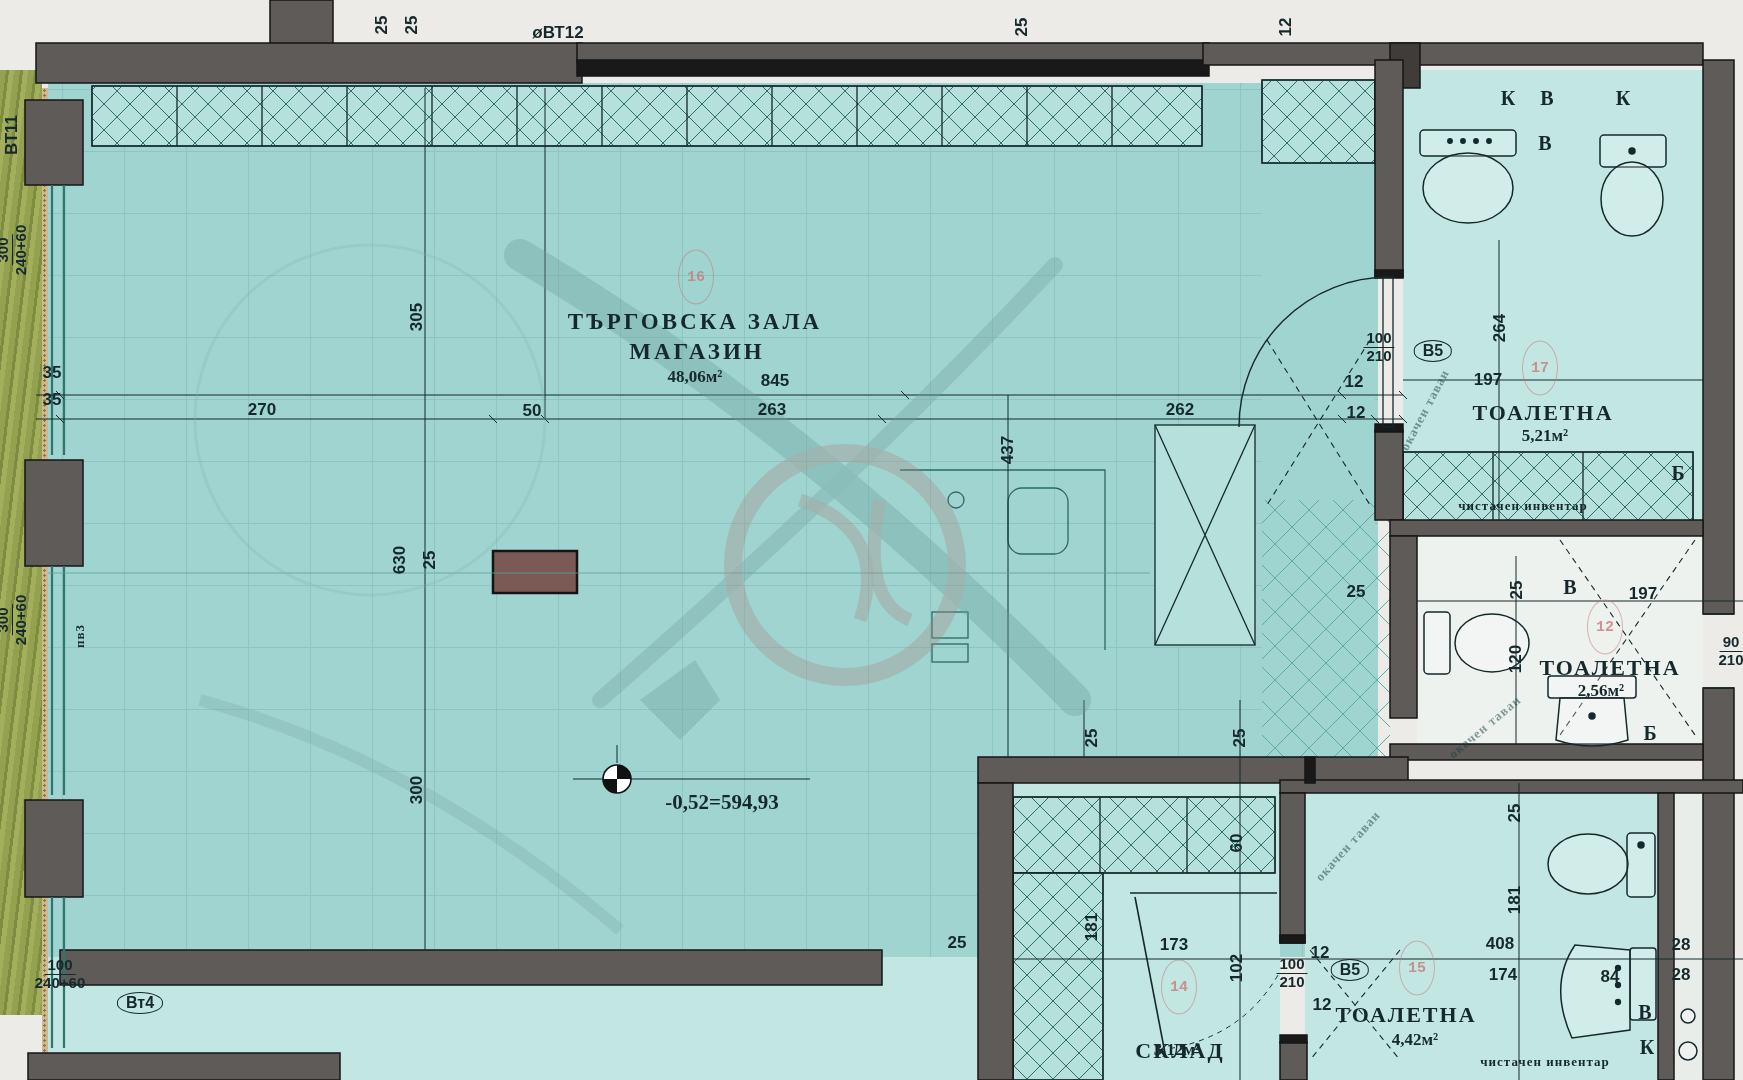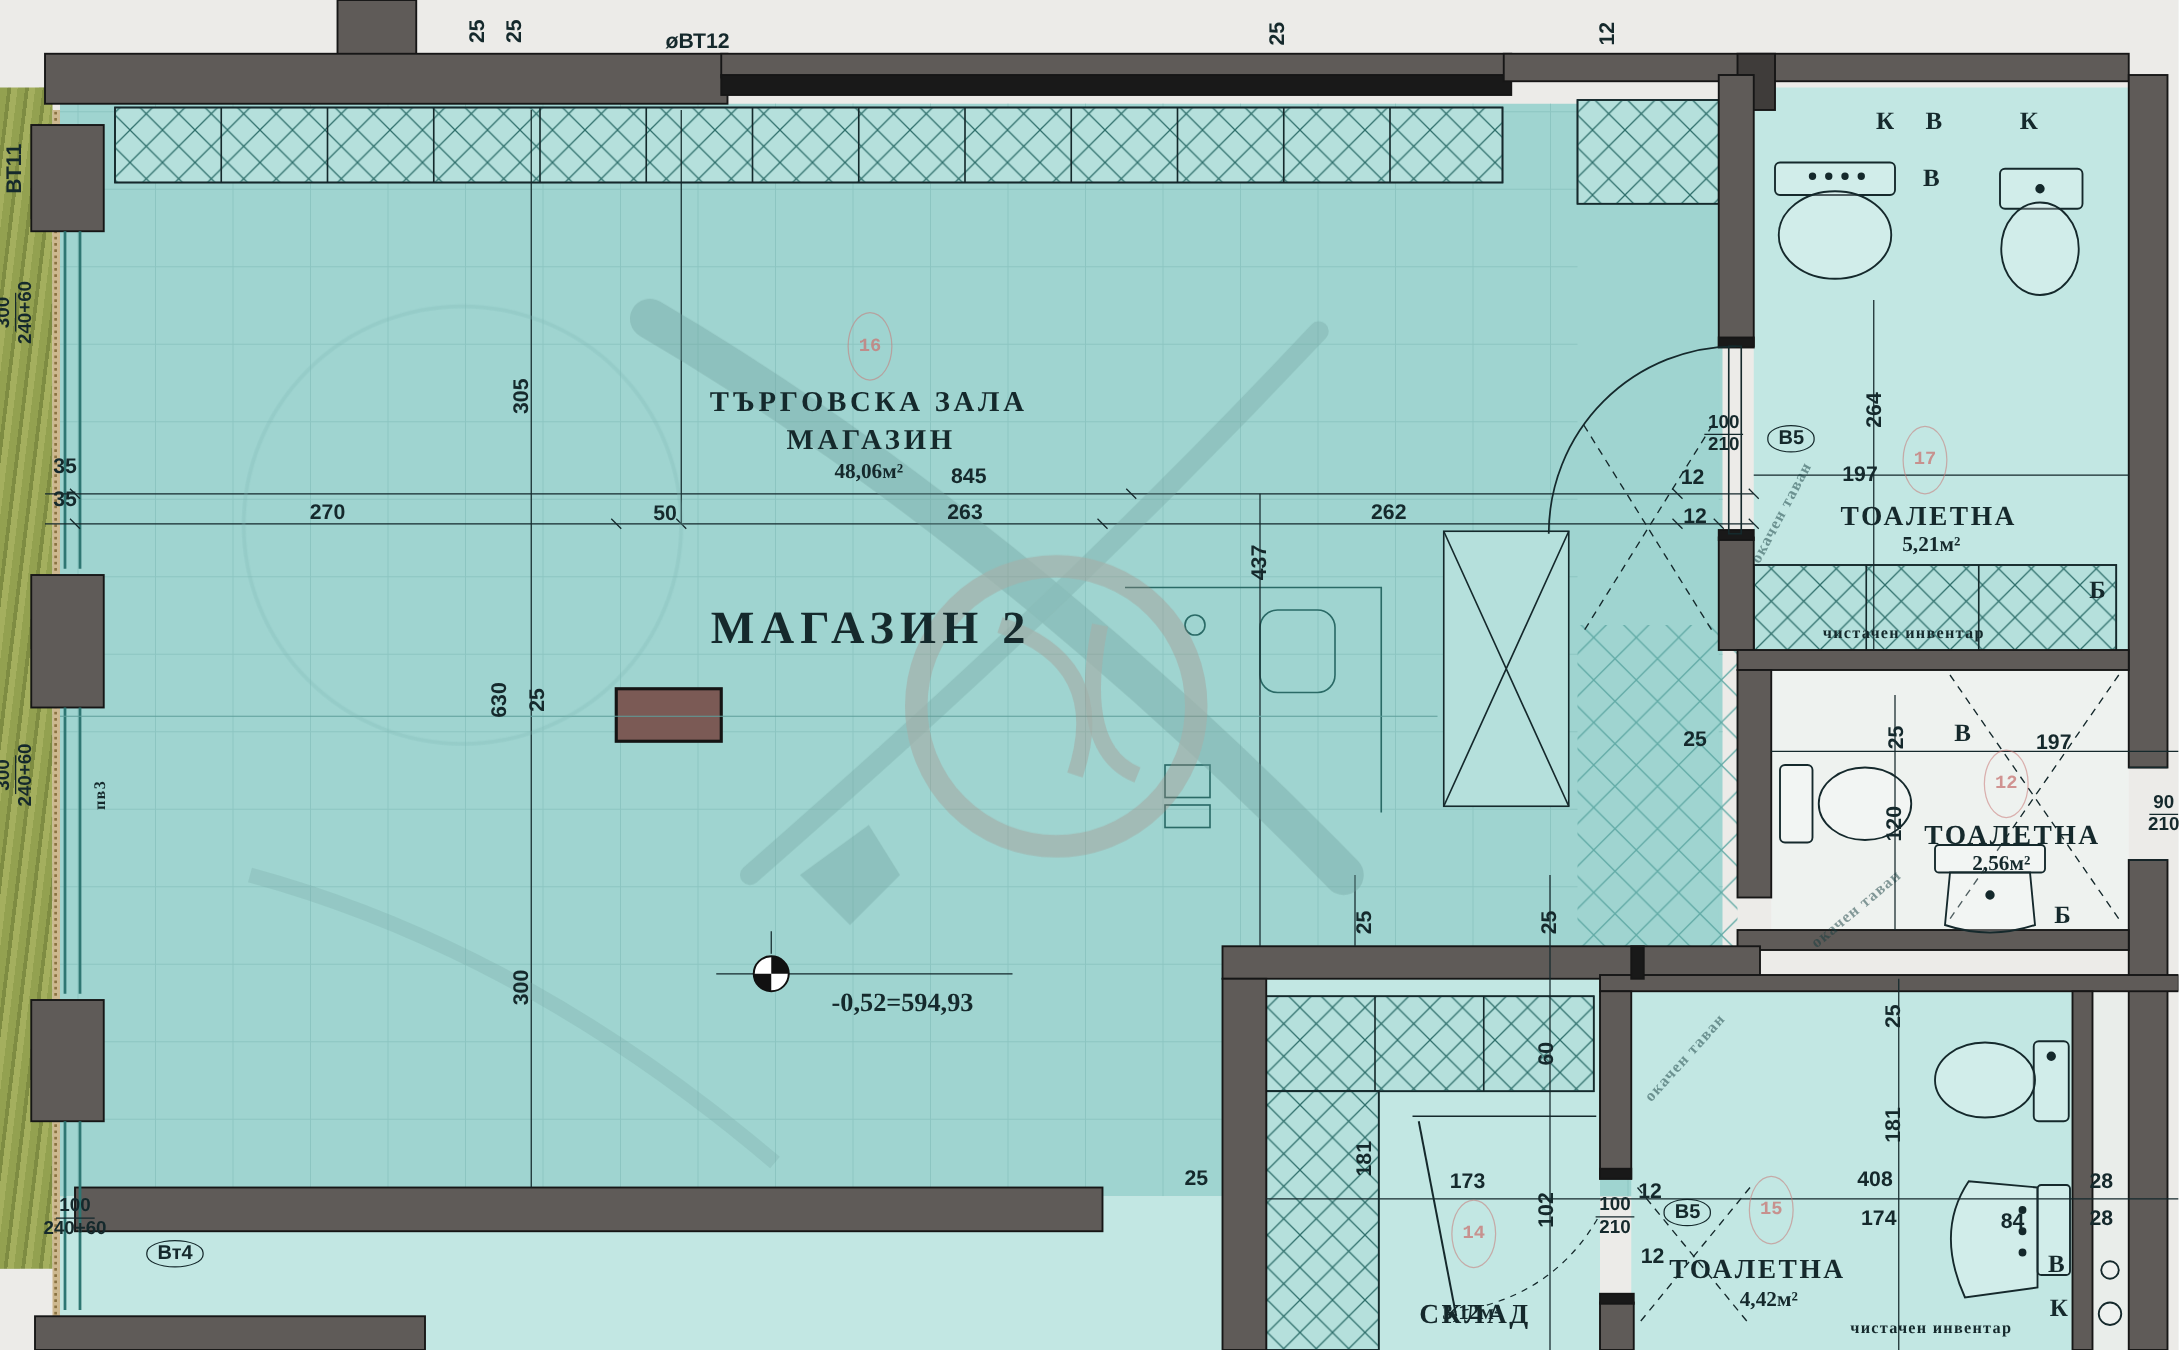--- a/index.html
+++ b/index.html
@@ -210,32 +210,31 @@
       <div class="lbl dim" style="left: 1022px; top: 27px; --r: -90deg;">25</div>
       <div class="lbl dim" style="left: 1286px; top: 27px; --r: -90deg;">12</div>
       <div class="lbl dim" style="left: 12px; top: 135px; --r: -90deg;">ВТ11</div>
       <div class="lbl small" style="left: 80px; top: 636px; --r: -90deg;">пв3</div>
       <div class="lbl dim" style="left: 52px; top: 373px;">35</div>
       <div class="lbl dim" style="left: 52px; top: 400px;">35</div>
       <div class="lbl dim" style="left: 262px; top: 410px;">270</div>
       <div class="lbl dim" style="left: 532px; top: 411px;">50</div>
       <div class="lbl dim" style="left: 775px; top: 381px;">845</div>
       <div class="lbl dim" style="left: 772px; top: 410px;">263</div>
-      <div class="lbl dim" style="left: 1111px; top: 410px;">262</div>
+      <div class="lbl dim" style="left: 1180px; top: 410px;">262</div>
       <div class="lbl dim" style="left: 1354px; top: 382px;">12</div>
       <div class="lbl dim" style="left: 1356px; top: 413px;">12</div>
       <div class="lbl dim" style="left: 417px; top: 317px; --r: -90deg;">305</div>
       <div class="lbl dim" style="left: 400px; top: 560px; --r: -90deg;">630</div>
       <div class="lbl dim" style="left: 430px; top: 560px; --r: -90deg;">25</div>
       <div class="lbl dim" style="left: 417px; top: 790px; --r: -90deg;">300</div>
       <div class="lbl dim" style="left: 1008px; top: 450px; --r: -90deg;">437</div>
       <div class="lbl title" style="left: 695px; top: 322px;">ТЪРГОВСКА ЗАЛА</div>
       <div class="lbl title" style="left: 697px; top: 352px;">МАГАЗИН</div>
       <div class="lbl area" style="left: 695px; top: 377px;">48,06м²</div>
-      <div class="lbl big" style="left: 697px; top: 503px;">МАГАЗИН 2</div>
       <div class="lbl elev" style="left: 722px; top: 766px;">-0,52=594,93</div>
       <div class="lbl letter" style="left: 1508px; top: 98px;">К</div>
       <div class="lbl letter" style="left: 1547px; top: 98px;">В</div>
       <div class="lbl letter" style="left: 1623px; top: 98px;">К</div>
       <div class="lbl letter" style="left: 1545px; top: 143px;">В</div>
       <div class="lbl dim" style="left: 1500px; top: 328px; --r: -90deg;">264</div>
       <div class="lbl dim" style="left: 1488px; top: 380px;">197</div>
       <div class="lbl room" style="left: 1543px; top: 413px;">ТОАЛЕТНА</div>
       <div class="lbl area" style="left: 1545px; top: 436px;">5,21м²</div>
       <div class="lbl letter" style="left: 1678px; top: 473px;">Б</div>

